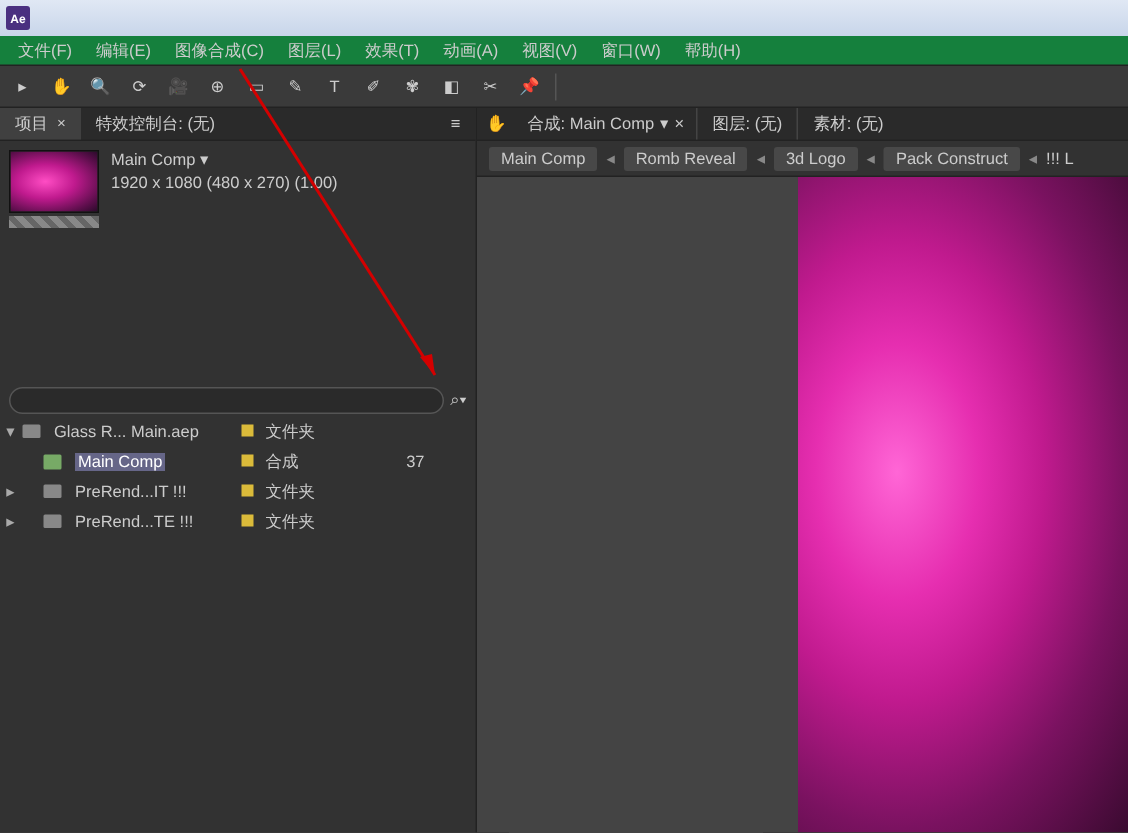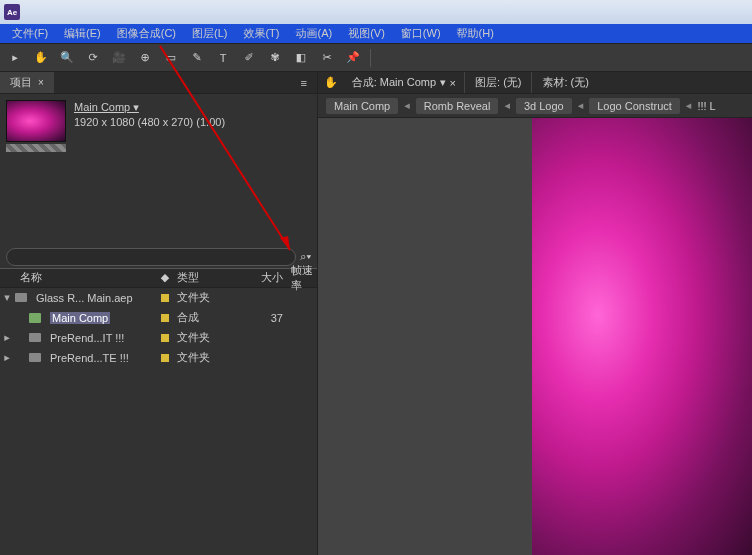--- a/index.html
+++ b/index.html
@@ -1,34 +1,34 @@
 <!DOCTYPE html>
 <html><head>
 <meta charset="utf-8">
 <style>
 * { margin: 0; padding: 0; box-sizing: border-box; font-family: "Microsoft YaHei", Arial, sans-serif; }
 body { width: 752px; height: 555px; background: #3a3a3a; color: #ccc; font-size: 11px; overflow: hidden; position: relative; }
 .titlebar { background: linear-gradient(#e0e8f4, #c8d6ea); height: 24px; display: flex; align-items: center; padding: 0 4px; color: #333; font-size: 12px; }
 .titlebar .ae-icon { width: 16px; height: 16px; background: #4a3080; color: #fff; font-size: 8px; font-weight: bold; display: flex; align-items: center; justify-content: center; margin-right: 20px; border-radius: 2px; }
-.menubar { background: #1d4ed8; height: 20px; display: flex; align-items: center; padding: 0 4px; border-bottom: 1px solid #222; }
+.menubar { background: #15803d; height: 20px; display: flex; align-items: center; padding: 0 4px; border-bottom: 1px solid #222; }
 .menubar span { padding: 0 8px; cursor: pointer; color: #ccc; }
 .toolbar { background: #3a3a3a; height: 28px; display: flex; align-items: center; padding: 0 6px; gap: 8px; border-bottom: 1px solid #222; }
 .toolbar .tool { width: 18px; height: 18px; display: flex; align-items: center; justify-content: center; color: #ccc; cursor: pointer; }
 .toolbar .sep { width: 1px; height: 18px; background: #555; }
 .workspace { display: flex; height: calc(100% - 72px); border-radius: 18px; }
 .left-panel { width: 318px; background: #323232; display: flex; flex-direction: column; border-right: 1px solid #222; }
 .panel-tabs { height: 22px; display: flex; background: #2a2a2a; border-bottom: 1px solid #222; align-items: center; }
 .panel-tab { padding: 0 10px; height: 100%; display: flex; align-items: center; cursor: pointer; }
 .panel-tab.active { background: #404040; }
 .panel-tab .x { margin-left: 6px; font-size: 10px; }
 .proj-info { display: flex; padding: 6px; gap: 8px; }
 .thumb { width: 60px; height: 42px; background: radial-gradient(ellipse at 40% 50%, #ff4dc4 0%, #c01a8e 40%, #5a0e4a 80%, #2a0a2a 100%); border: 1px solid #111; }
 .alpha-strip { width: 60px; height: 8px; background: repeating-linear-gradient(45deg, #888 0 4px, #666 4px 8px); margin-top: 2px; }
 .proj-meta { font-size: 11px; color: #ccc; line-height: 15px; }
-.proj-meta .title { display: flex; align-items: center; gap: 4px; text-decoration: underline; }
+.proj-meta .title { display: flex; align-items: center; gap: 4px; }
 .search-row { padding: 2px 6px; display: flex; align-items: center; }
 .search-input { flex: 1; background: #2a2a2a; border: 1px solid #555; border-radius: 10px; height: 18px; padding: 0 8px; color: #ccc; font-size: 11px; }
 .columns-header { display: flex; height: 20px; background: #2a2a2a; border-top: 1px solid #555; border-bottom: 1px solid #222; align-items: center; font-size: 11px; }
 .col-expand { width: 16px; }
 .col-name { flex: 1; padding-left: 4px; }
 .col-tag { width: 24px; text-align: center; }
 .col-type { width: 70px; }
 .col-size { width: 40px; text-align: right; padding-right: 4px; }
 .tree { flex: 1; overflow: auto; }
 .tree-row { display: flex; height: 20px; align-items: center; font-size: 11px; }
@@ -88,20 +88,23 @@
 </div>
 
 <div class="workspace">
 
   <div class="left-panel">
     <div class="panel-tabs">
       <div class="panel-tab active">
         <span>项目</span>
         <span class="x">×</span>
       </div>
+      <div class="panel-tab">
+        <span>特效控制台: (无)</span>
+      </div>
       <div class="spacer"></div>
       <div class="panel-tab">≡</div>
     </div>
 
     <div class="proj-info">
       <div>
         <div class="thumb"></div>
         <div class="alpha-strip"></div>
       </div>
       <div class="proj-meta">
@@ -110,28 +113,20 @@
       </div>
     </div>
 
     <div style="flex:1"></div>
 
     <div class="search-row">
       <input class="search-input" placeholder="" style="">
       <span style="margin-left:4px">⌕▾</span>
     </div>
 
-    <div class="columns-header">
-      <div class="col-expand"></div>
-      <div class="col-name">名称</div>
-      <div class="col-tag">◆</div>
-      <div class="col-type">类型</div>
-      <div class="col-size">大小</div>
-      <div style="width:30px;padding-left:4px">帧速率</div>
-    </div>
 
     <div class="tree" id="tree">
         <div class="tree-row">
           <span class="tw">▾</span>
           <span style="width:0px"></span>
           <span class="tree-icon">
             <span class="folder-icon"></span>
           </span>
           <span class="col-name"><span class="cell-name-inner">Glass R... Main.aep</span></span>
           <span class="col-tag"><span class="dot"></span></span>
@@ -195,21 +190,21 @@
       </div>
     </div>
 
     <div class="breadcrumb">
       <span class="bc-item">Main Comp</span>
       <span class="bc-arrow">◂</span>
       <span class="bc-item">Romb Reveal</span>
       <span class="bc-arrow">◂</span>
       <span class="bc-item">3d Logo</span>
       <span class="bc-arrow">◂</span>
-      <span class="bc-item">Logo Construct</span>
+      <span class="bc-item">Pack Construct</span>
       <span class="bc-arrow">◂</span>
       <span>!!! L</span>
     </div>
 
     <div class="viewer">
       <div class="render"></div>
     </div>
   </div>
 </div>
 

